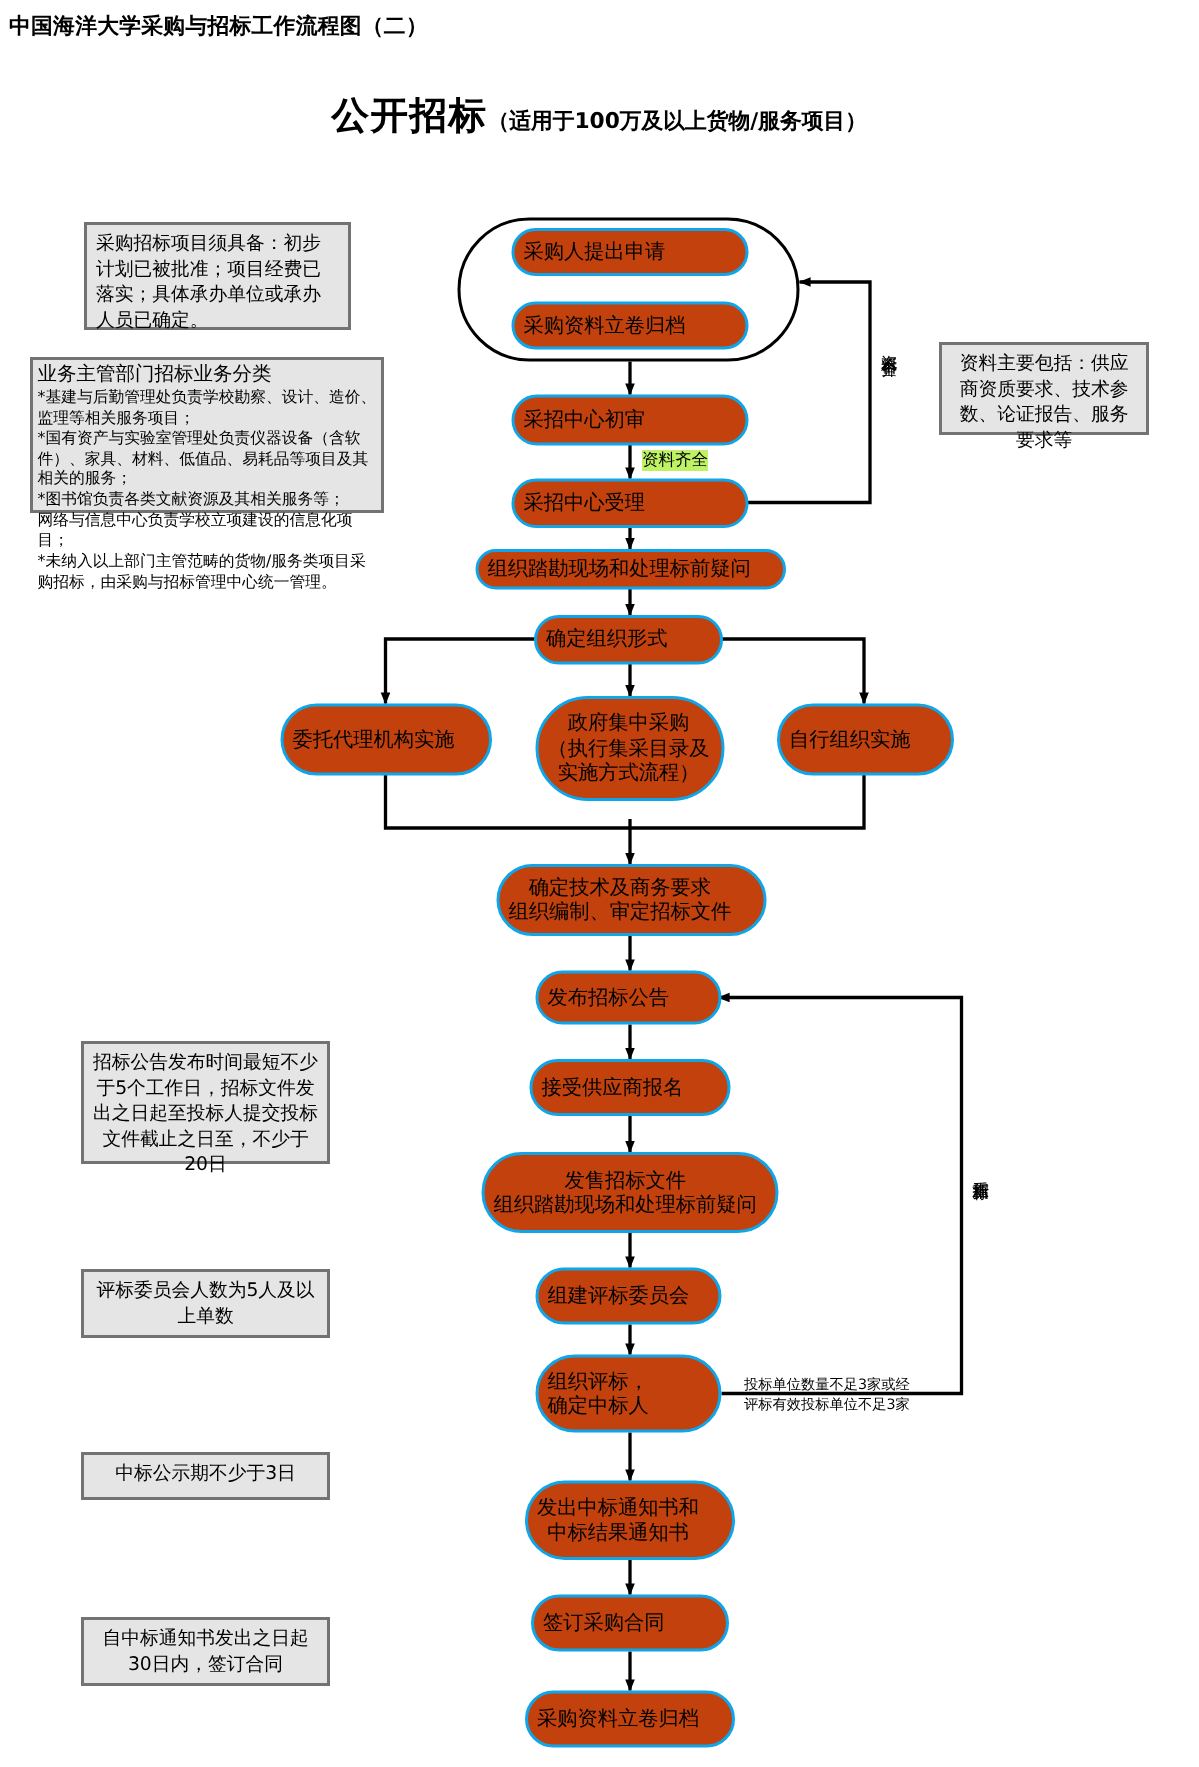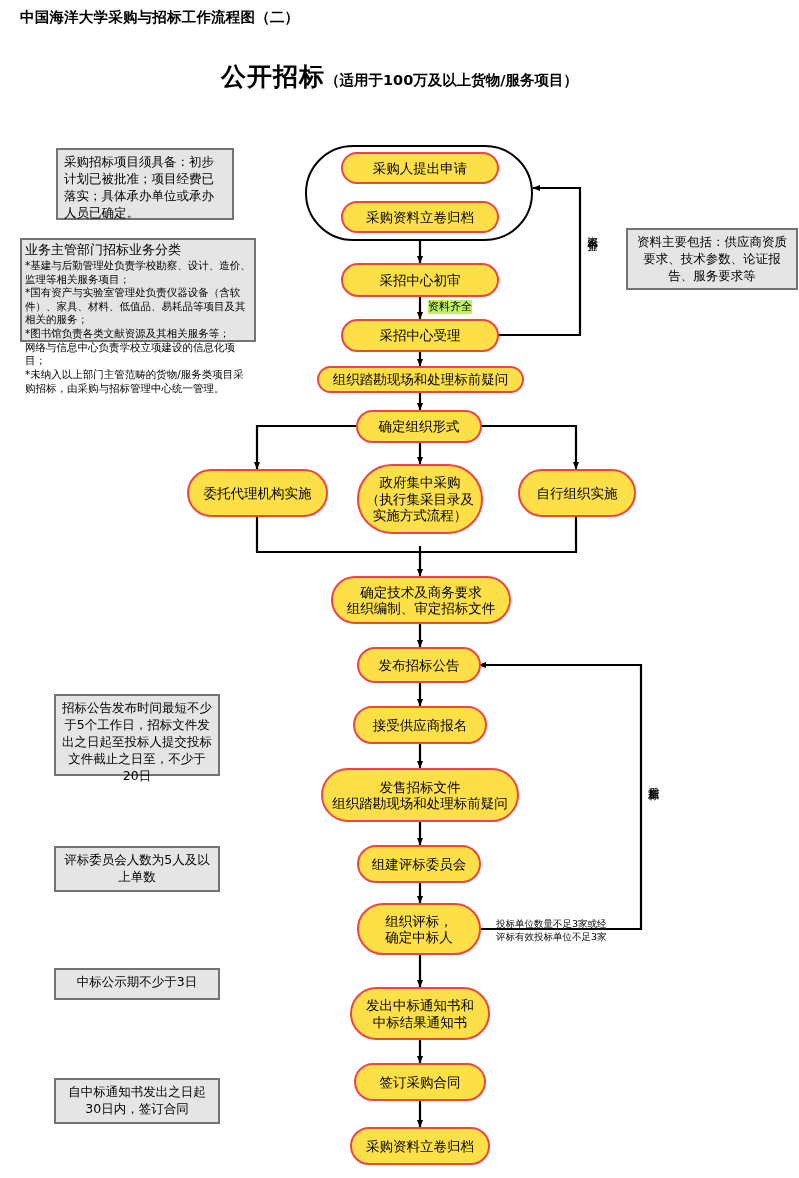--- a/index.html
+++ b/index.html
@@ -11,38 +11,38 @@
     width: 799px; height: 1178px;
     position: relative;
     font-family: "DejaVu Sans", "Liberation Sans", sans-serif;
     color: #000;
     overflow: hidden;
   }
   #canvas { position: absolute; left: 0; top: 0; width: 799px; height: 1178px; }
 
   
   .doc-title {
-    position: absolute; left: 20px; top: 8px;
+    position: absolute; left: 6px; top: 8px;
     font-size: 14.5px; font-weight: bold; letter-spacing: .2px;
     white-space: nowrap;
   }
   .main-title {
     position: absolute; left: 0; top: 60px; width: 799px;
     text-align: center; white-space: nowrap;
   }
   .main-title .big { font-size: 25px; font-weight: bold; letter-spacing: 1px; }
   .main-title .small { font-size: 14.5px; font-weight: bold; }
 
   
   .node {
     position: absolute;
-    border: 2px solid #ef4444;
+    border: 2px solid #0ea5e9;
     border-radius: 999px;
-    background: #fde047;
-    display: flex; align-items: center; justify-content: center;
+    background: #c2410c;
+    display: flex; align-items: center; 
     text-align: center;
     font-size: 13.5px;
     line-height: 1.22;
     font-weight: 500;
     z-index: 3;
   }
   .node.two-line { border-radius: 44px; }
   .node .lines { padding: 0 6px; }
 
   
@@ -244,21 +244,21 @@
 
   <div class="note justified tiny" style="left:20px; top:238px; width:236px; height:104px;">
     <span class="hdr">业务主管部门招标业务分类</span>
     <span class="label multi" style="position:static; display:block; white-space:pre-wrap; font-size:10.5px; line-height:1.3;">*基建与后勤管理处负责学校勘察、设计、造价、监理等相关服务项目；
 *国有资产与实验室管理处负责仪器设备（含软件）、家具、材料、低值品、易耗品等项目及其相关的服务；
 *图书馆负责各类文献资源及其相关服务等；
 网络与信息中心负责学校立项建设的信息化项目；
 *未纳入以上部门主管范畴的货物/服务类项目采购招标，由采购与招标管理中心统一管理。</span>
   </div>
 
-  <div class="note center" style="left:626px; top:228px; width:172px; height:62px;">
+  <div class="note center" style="left:626px; top:228px; width:140px; height:62px;">
     <span>资料主要包括：供应商资质要求、技术参数、论证报告、服务要求等</span>
   </div>
 
   <div class="note center" style="left:54px; top:694px; width:166px; height:82px;">
     <span>招标公告发布时间最短不少于5个工作日，招标文件发出之日起至投标人提交投标文件截止之日至，不少于20日</span>
   </div>
 
   <div class="note center" style="left:54px; top:846px; width:166px; height:46px;">
     <span>评标委员会人数为5人及以上单数</span>
   </div>

